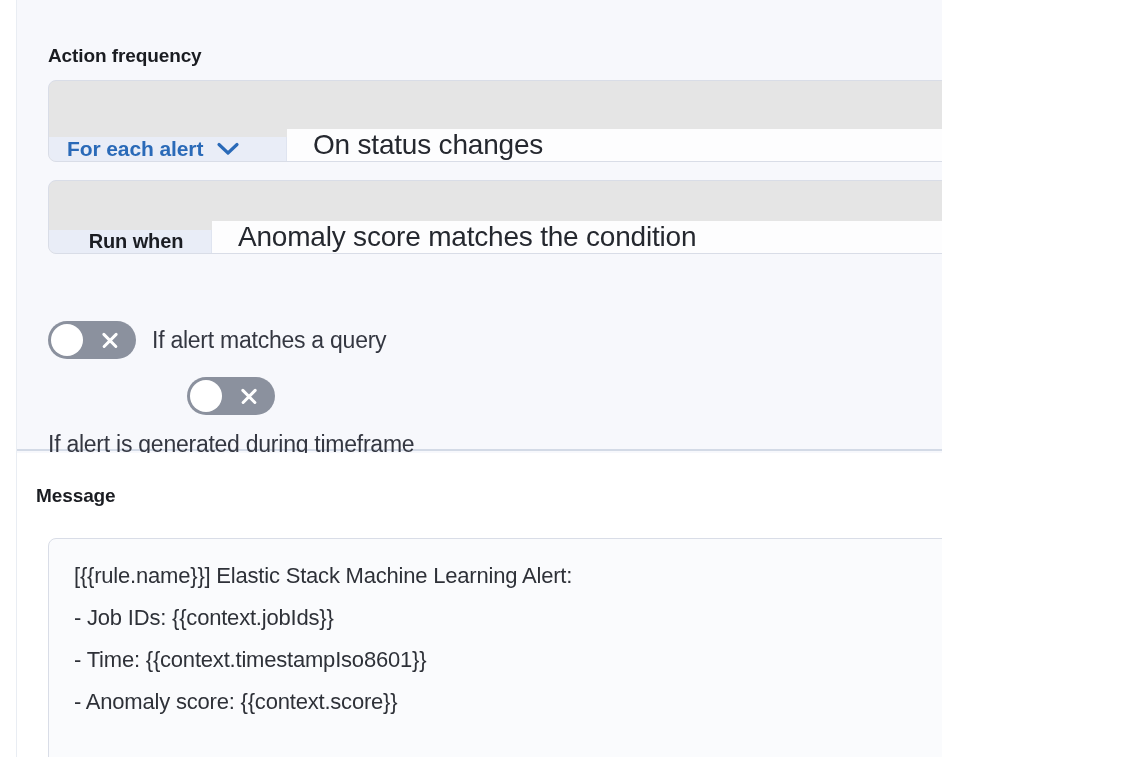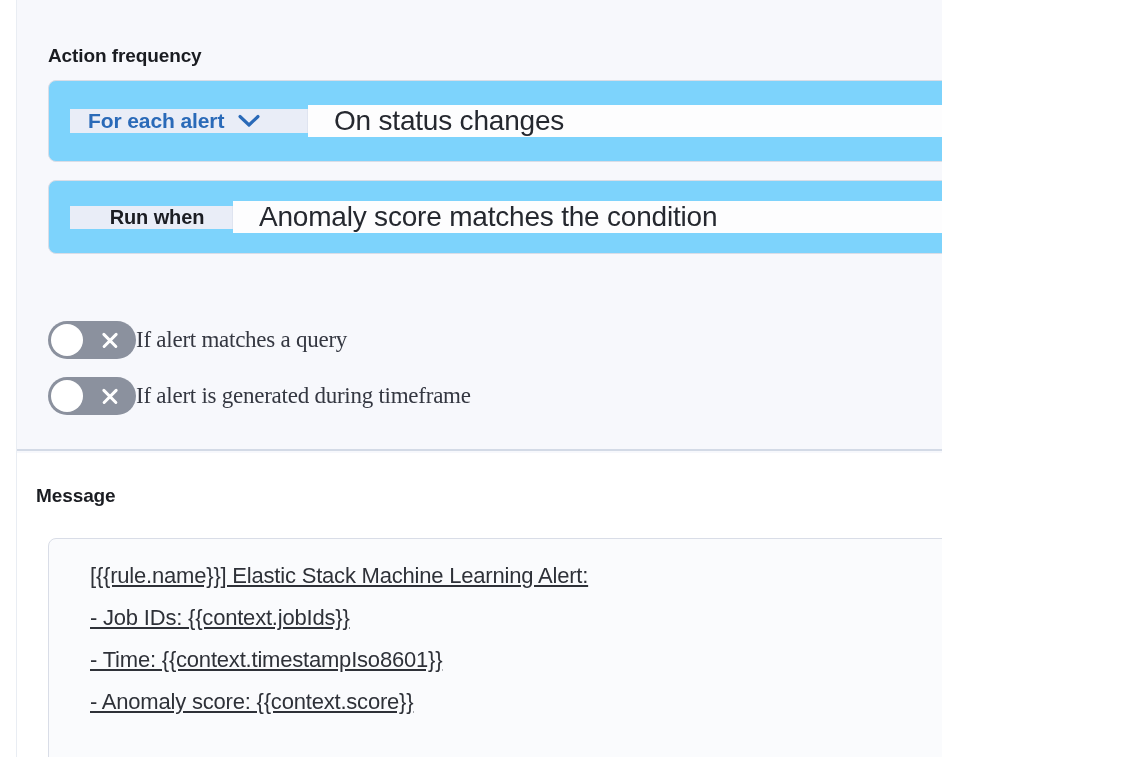--- a/index.html
+++ b/index.html
@@ -59,27 +59,26 @@
     font-weight: 700;
     color: #1a1c21;
     letter-spacing: -0.1px;
   }
   .title-action-frequency { left: 31px; top: 45px; }
 
   
   .field-row {
     position: absolute;
     display: flex;
-    align-items: center;
-    background: #7dd3fc;
+    align-items: flex-end;
+    background: #e5e5e5;
     border: 1px solid #d9dde7;
     border-radius: 8px;
     box-sizing: border-box;
     overflow: hidden;
-    padding-left: 21px;
   }
   .row-frequency {
     left: 31px;
     top: 80px;
     width: 1050px;
     height: 82px;
   }
   .row-runwhen {
     left: 31px;
     top: 180px;
@@ -134,24 +133,24 @@
     letter-spacing: -0.2px;
   }
 
   svg.chev { display: block; }
 
   
   .toggle-row {
     position: absolute;
     display: flex;
     align-items: center;
-    font-family: Liberation Serif, serif;
+    gap: 16px;
   }
   .toggle-row-1 { left: 31px; top: 321px; }
-  .toggle-row-2 { left: 31px; top: 377px; }
+  .toggle-row-2 { left: 31px; top: 377px; flex-direction: column; }
 
   .switch {
     position: relative;
     width: 88px;
     height: 38px;
     border-radius: 19px;
     background: #8b919e;
     flex: none;
     cursor: pointer;
   }
@@ -226,30 +225,29 @@
     height: 260px;
     background: #fafbfd;
     border: 1px solid #d9dde7;
     border-radius: 8px;
     box-sizing: border-box;
     overflow: hidden;
     cursor: text;
   }
   .textarea-inner {
     position: absolute;
-    left: 16px;
+    left: 0;
     top: 0;
     right: 0;
     padding: 16px 40px 16px 25px;
     font-size: 22px;
     line-height: 42px;
     color: #2e3138;
     letter-spacing: -0.2px;
     white-space: pre;
-    text-decoration: underline;
   }
   .scroll-track {
     position: absolute;
     right: 7px;
     top: 6px;
     bottom: 6px;
     width: 12px;
   }
   .scroll-thumb {
     position: absolute;

